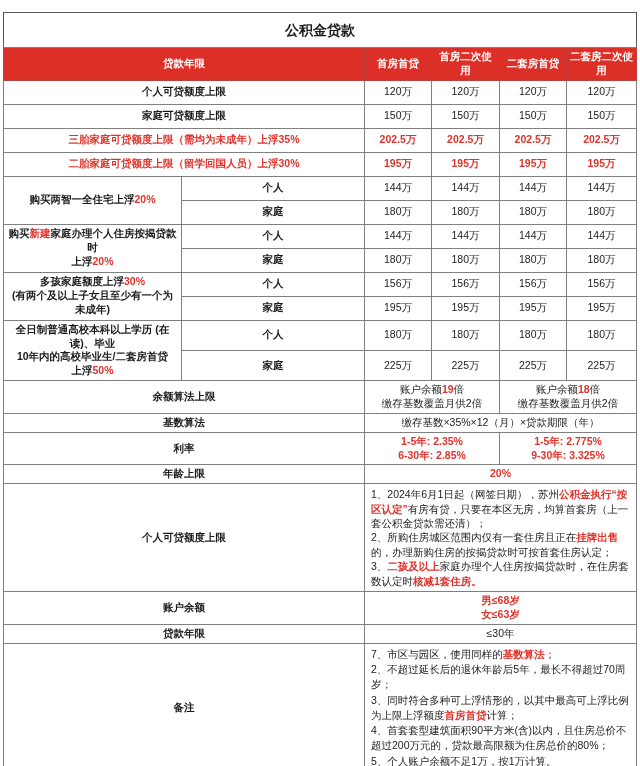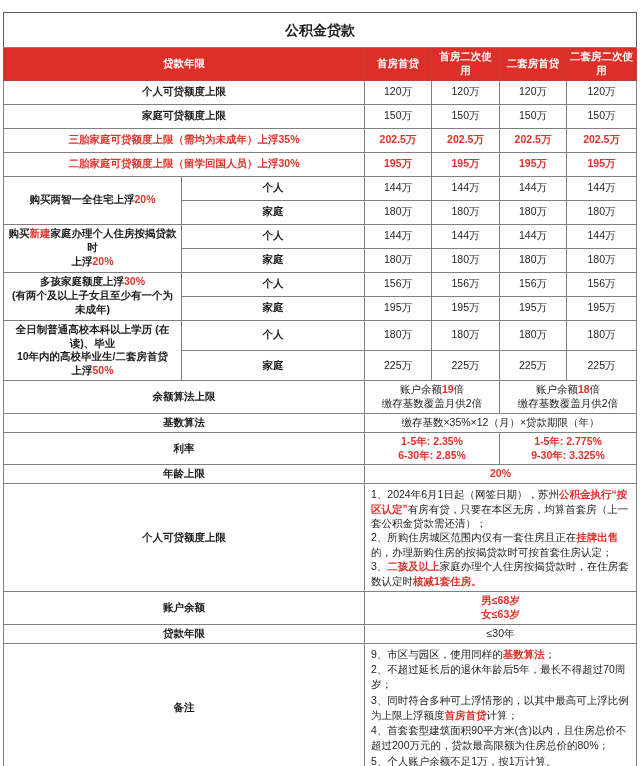--- a/index.html
+++ b/index.html
@@ -219,20 +219,20 @@
 女≤63岁</td>
   </tr>
 
   <tr class="h22">
     <td colspan="2" class="lbl">贷款年限</td>
     <td colspan="4">≤30年</td>
   </tr>
 
   <tr class="h109">
     <td colspan="2" class="lbl">备注</td>
-    <td colspan="4" class="left pre notes"><span>9、市区与园区，使用同样的</span><span class="red">基数算法</span><span>；
+    <td colspan="4" class="left pre notes"><span>7、市区与园区，使用同样的</span><span class="red">基数算法</span><span>；
 2、不超过延长后的退休年龄后5年，最长不得超过70周岁；
 3、同时符合多种可上浮情形的，以其中最高可上浮比例为上限上浮额度</span><span class="red">首房首贷</span><span>计算；
 4、首套套型建筑面积90平方米(含)以内，且住房总价不超过200万元的，贷款最高限额为住房总价的80%；
 5、个人账户余额不足1万，按1万计算。</span></td>
   </tr>
 </tbody>
   </table>
 
 </body></html>

